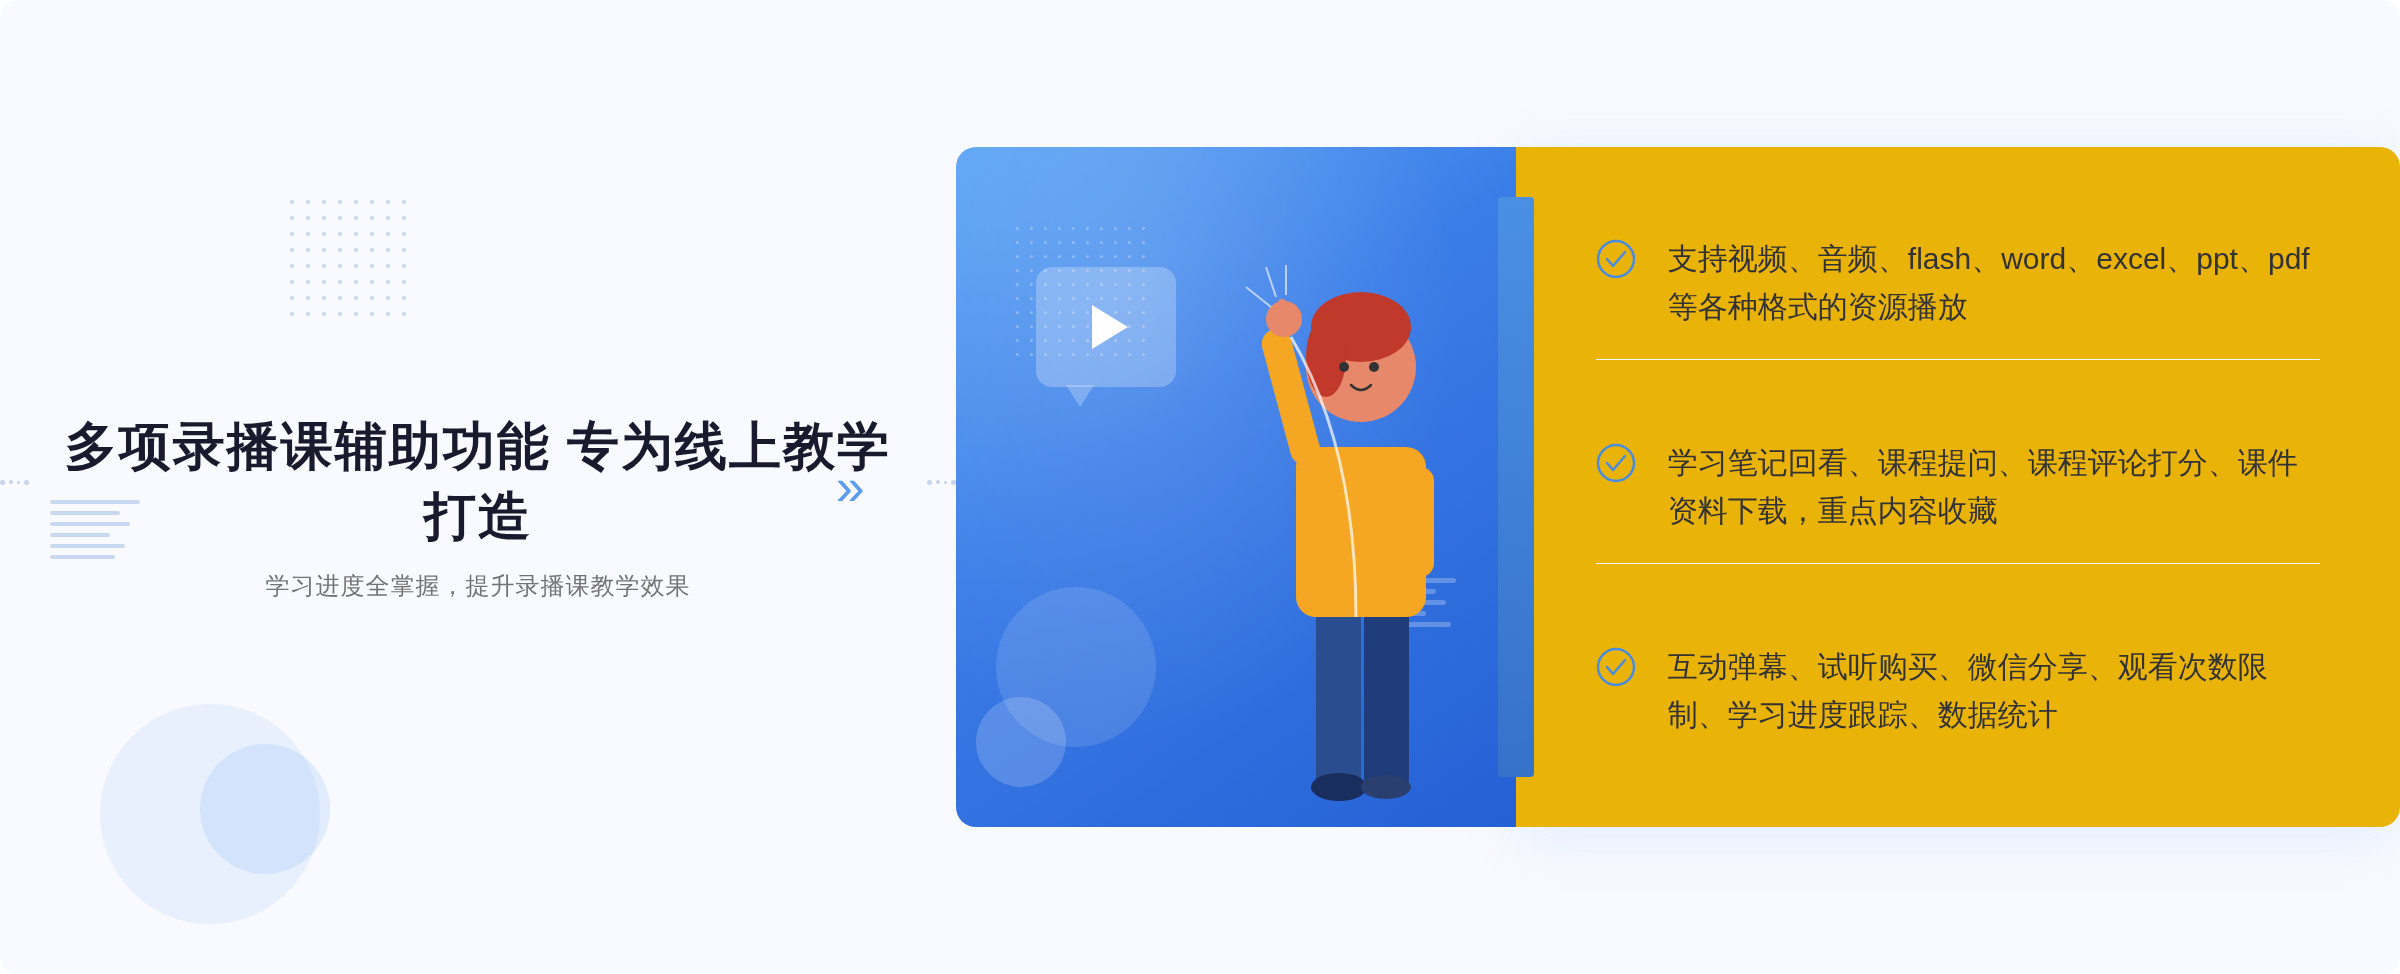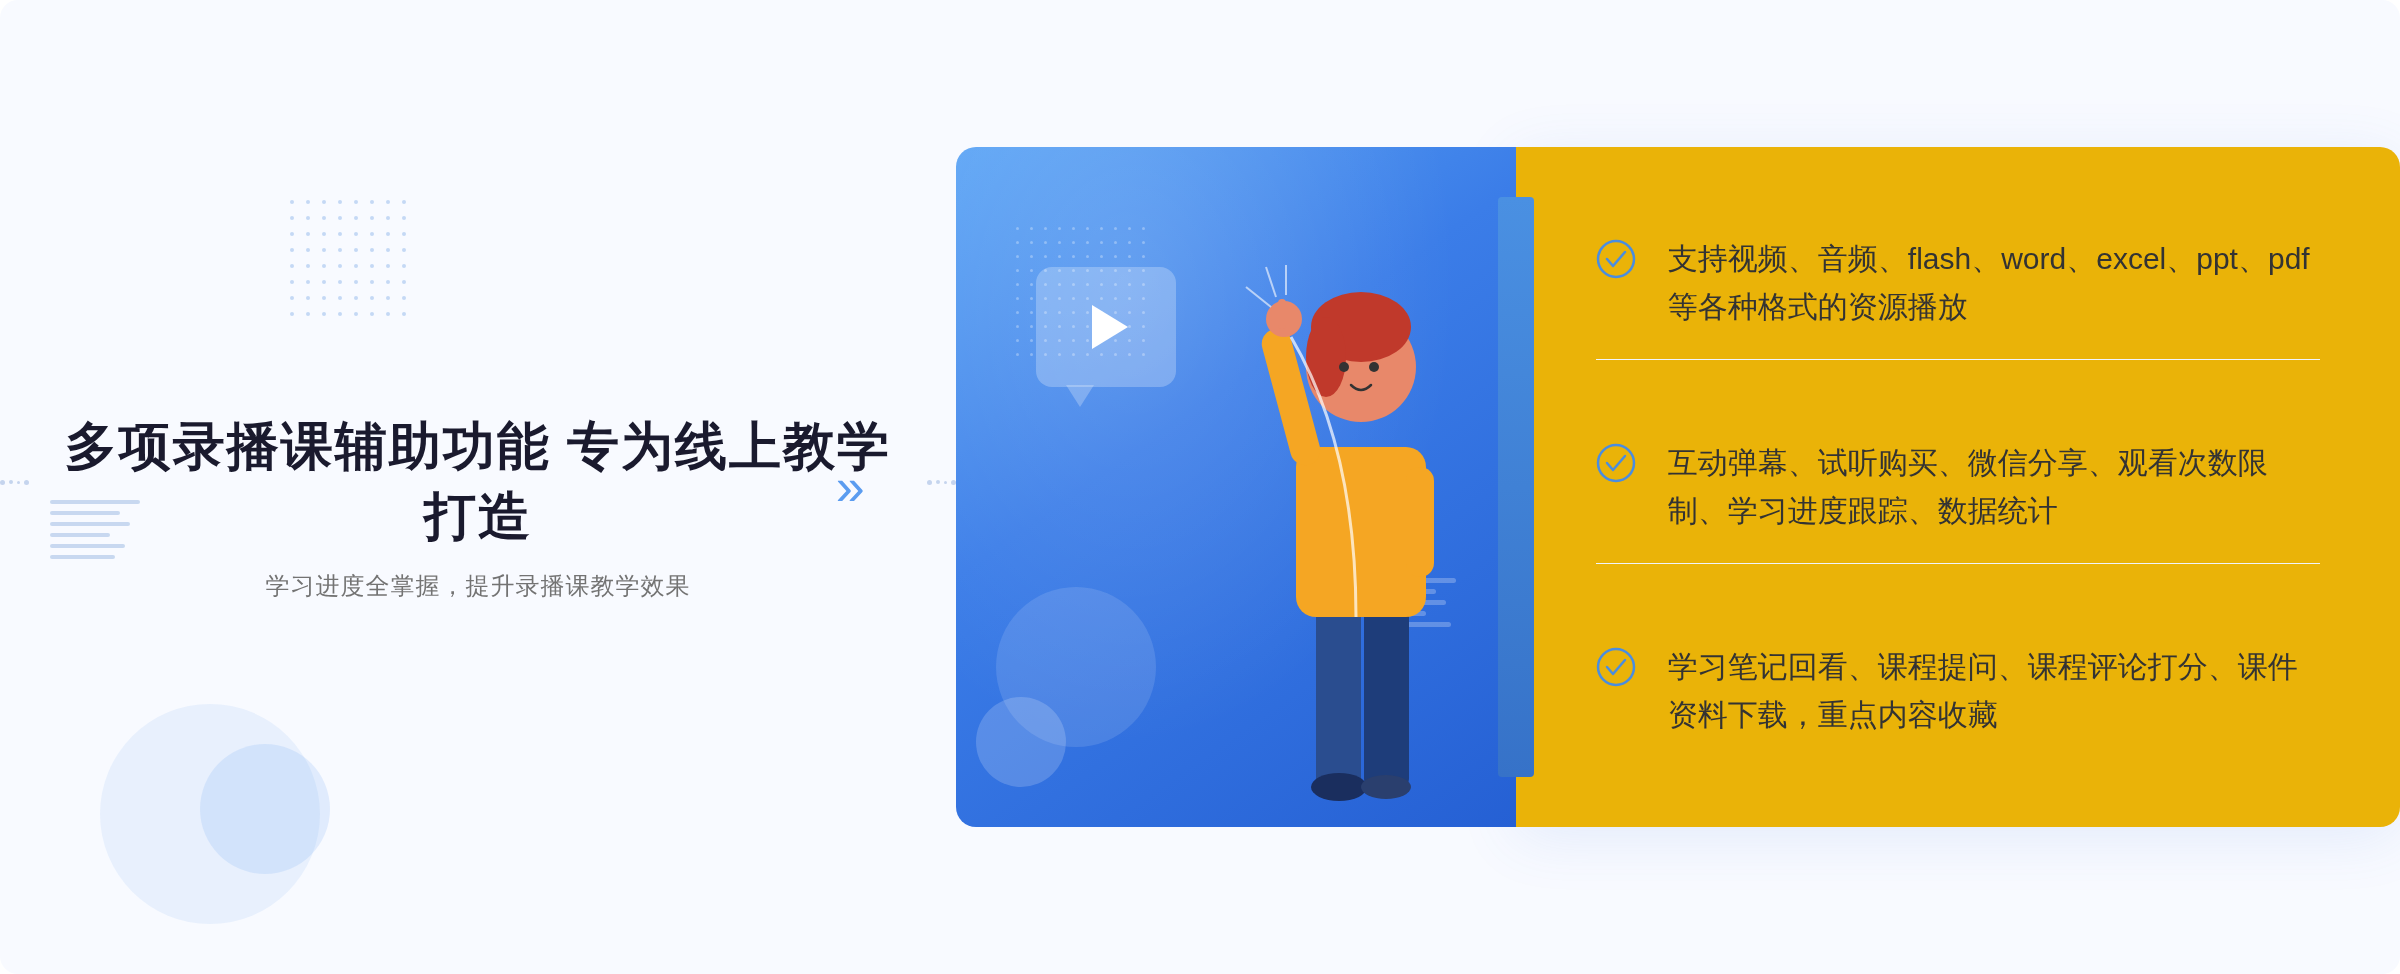--- a/index.html
+++ b/index.html
@@ -608,31 +608,31 @@
       </div>
 
 
       <div class="feature-item">
         <div class="check-icon">
           <svg viewBox="0 0 40 40" xmlns="http://www.w3.org/2000/svg">
             <circle cx="20" cy="20" r="18" fill="none" stroke="#4a8de0" stroke-width="2.5"></circle>
             <polyline points="11,20 17,27 29,13" fill="none" stroke="#4a8de0" stroke-width="2.5" stroke-linecap="round" stroke-linejoin="round"></polyline>
           </svg>
         </div>
-        <span class="feature-text">互动弹幕、试听购买、微信分享、观看次数限制、学习进度跟踪、数据统计</span>
+        <span class="feature-text">学习笔记回看、课程提问、课程评论打分、课件资料下载，重点内容收藏</span>
       </div>
 
       <div class="feature-item">
         <div class="check-icon">
           <svg viewBox="0 0 40 40" xmlns="http://www.w3.org/2000/svg">
             <circle cx="20" cy="20" r="18" fill="none" stroke="#4a8de0" stroke-width="2.5"></circle>
             <polyline points="11,20 17,27 29,13" fill="none" stroke="#4a8de0" stroke-width="2.5" stroke-linecap="round" stroke-linejoin="round"></polyline>
           </svg>
         </div>
-        <span class="feature-text">学习笔记回看、课程提问、课程评论打分、课件资料下载，重点内容收藏</span>
+        <span class="feature-text">互动弹幕、试听购买、微信分享、观看次数限制、学习进度跟踪、数据统计</span>
       </div>
 
     </div>
   </div>
 
   <div style="position:absolute; bottom:50px; left:100px; width:220px; height:220px; border-radius:50%; background:rgba(100,160,240,0.10);"></div>
   <div style="position:absolute; bottom:100px; left:200px; width:130px; height:130px; border-radius:50%; background:rgba(100,160,240,0.16);"></div>
 
   <div class="page-left-stripes">
     <div class="pls" style="width:90px;"></div>

